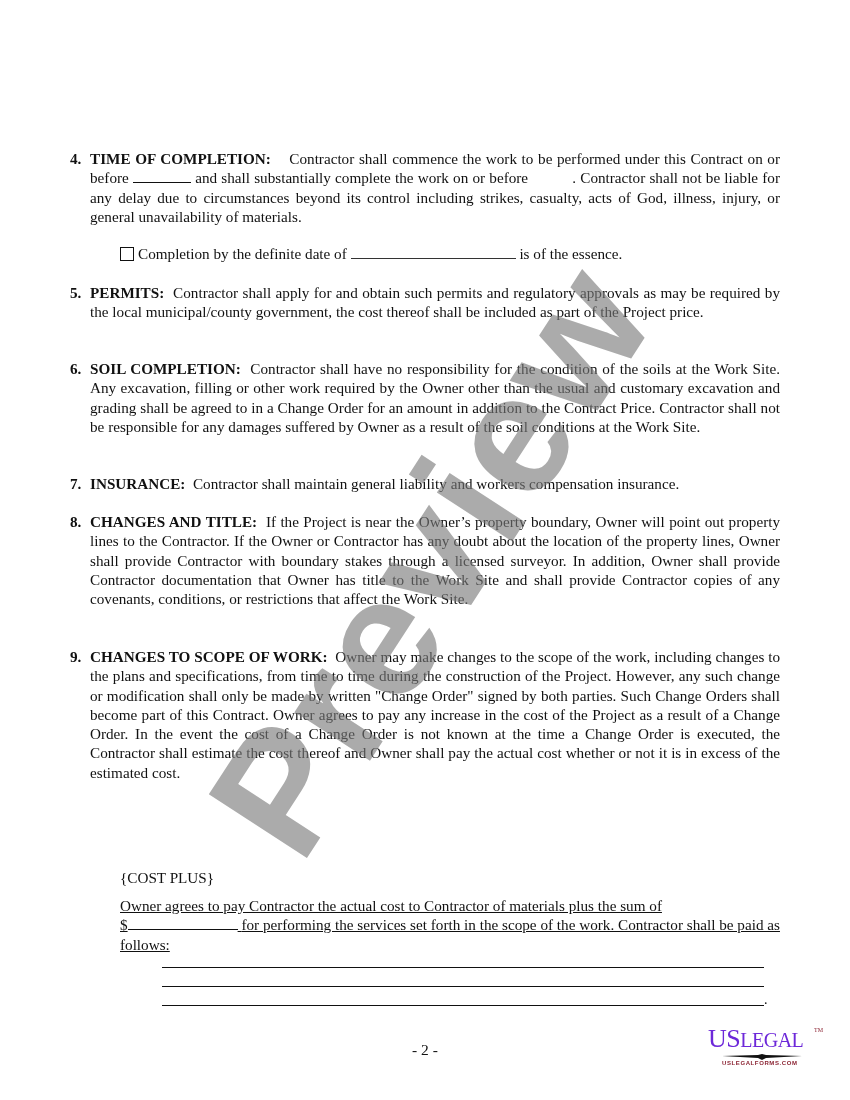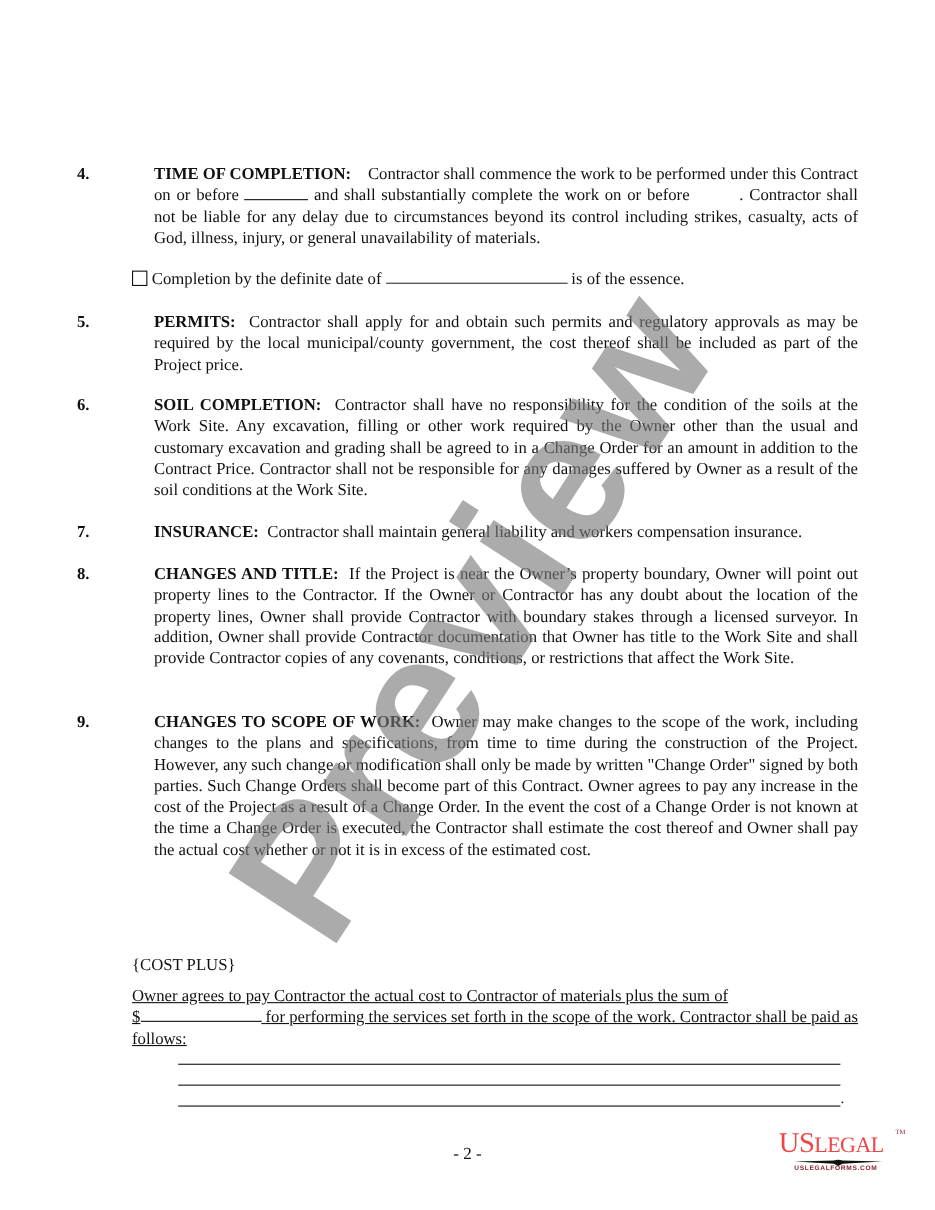--- a/index.html
+++ b/index.html
@@ -3,31 +3,31 @@
 <meta charset="utf-8">
 <style>
   html, body { margin:0; padding:0; background:#ffffff; }
   body { width:850px; height:1100px; position:relative; overflow:hidden;
          font-family:"Liberation Serif", serif; color:#111; }
   .page { position:absolute; left:0; top:0; width:850px; height:1100px; }
   .p { position:absolute; left:120px; width:660px; font-size:15.2px; line-height:19.3px;
        text-align:justify; }
   .sec { position:absolute; left:70px; width:710px; font-size:15.2px; line-height:19.3px; }
   .sec .num { position:absolute; left:0; top:0; font-weight:bold; }
-  .sec .body { margin-left:70px; text-align:justify; }
+  .sec .body { margin-left:20px; text-align:justify; }
   .head { font-weight:bold; }
   .blank { display:inline-block; border-bottom:1.5px solid #111; height:13px; vertical-align:baseline; }
   .blank.thin { border-bottom:1px solid #333; }
   .checkbox { display:inline-block; width:14px; height:14px; border:1px solid #111;
               vertical-align:-2px; margin-right:4px; box-sizing:border-box; }
   .line { position:absolute; left:162px; width:602px; height:0; border-top:1.5px solid #111; }
   .pagenum { position:absolute; top:1041px; left:0; width:850px; text-align:center; font-size:15.5px; }
   .logo { position:absolute; left:708px; top:1026px; width:112px; height:44px; }
   .logo .brand { position:absolute; left:0; top:0; font-family:"Liberation Serif", serif;
-                 font-size:26px; line-height:26px; color:#ef4444; letter-spacing:-0.5px; }
+                 font-size:26px; line-height:26px; color:#6d28d9; letter-spacing:-0.5px; }
   .logo .brand .small { font-size:20px; }
   .logo .tm { position:absolute; left:106px; top:1px; font-size:6px; color:#8b2332; }
   .logo .wing { position:absolute; left:14px; top:28px; width:80px; height:6px; }
   .logo .site { position:absolute; left:14px; top:34px; font-family:"Liberation Sans", sans-serif;
                 font-size:6px; color:#8b2332; letter-spacing:0.6px; font-weight:bold; }
   .watermark { position:absolute; left:430px; top:560px; transform:translate(-50%,-50%) rotate(-57deg);
                font-family:"Liberation Sans", sans-serif; font-weight:bold; font-size:170px;
                color:rgba(120,120,120,0.62); white-space:nowrap; pointer-events:none; letter-spacing:2px; }
 </style>
 </head>

